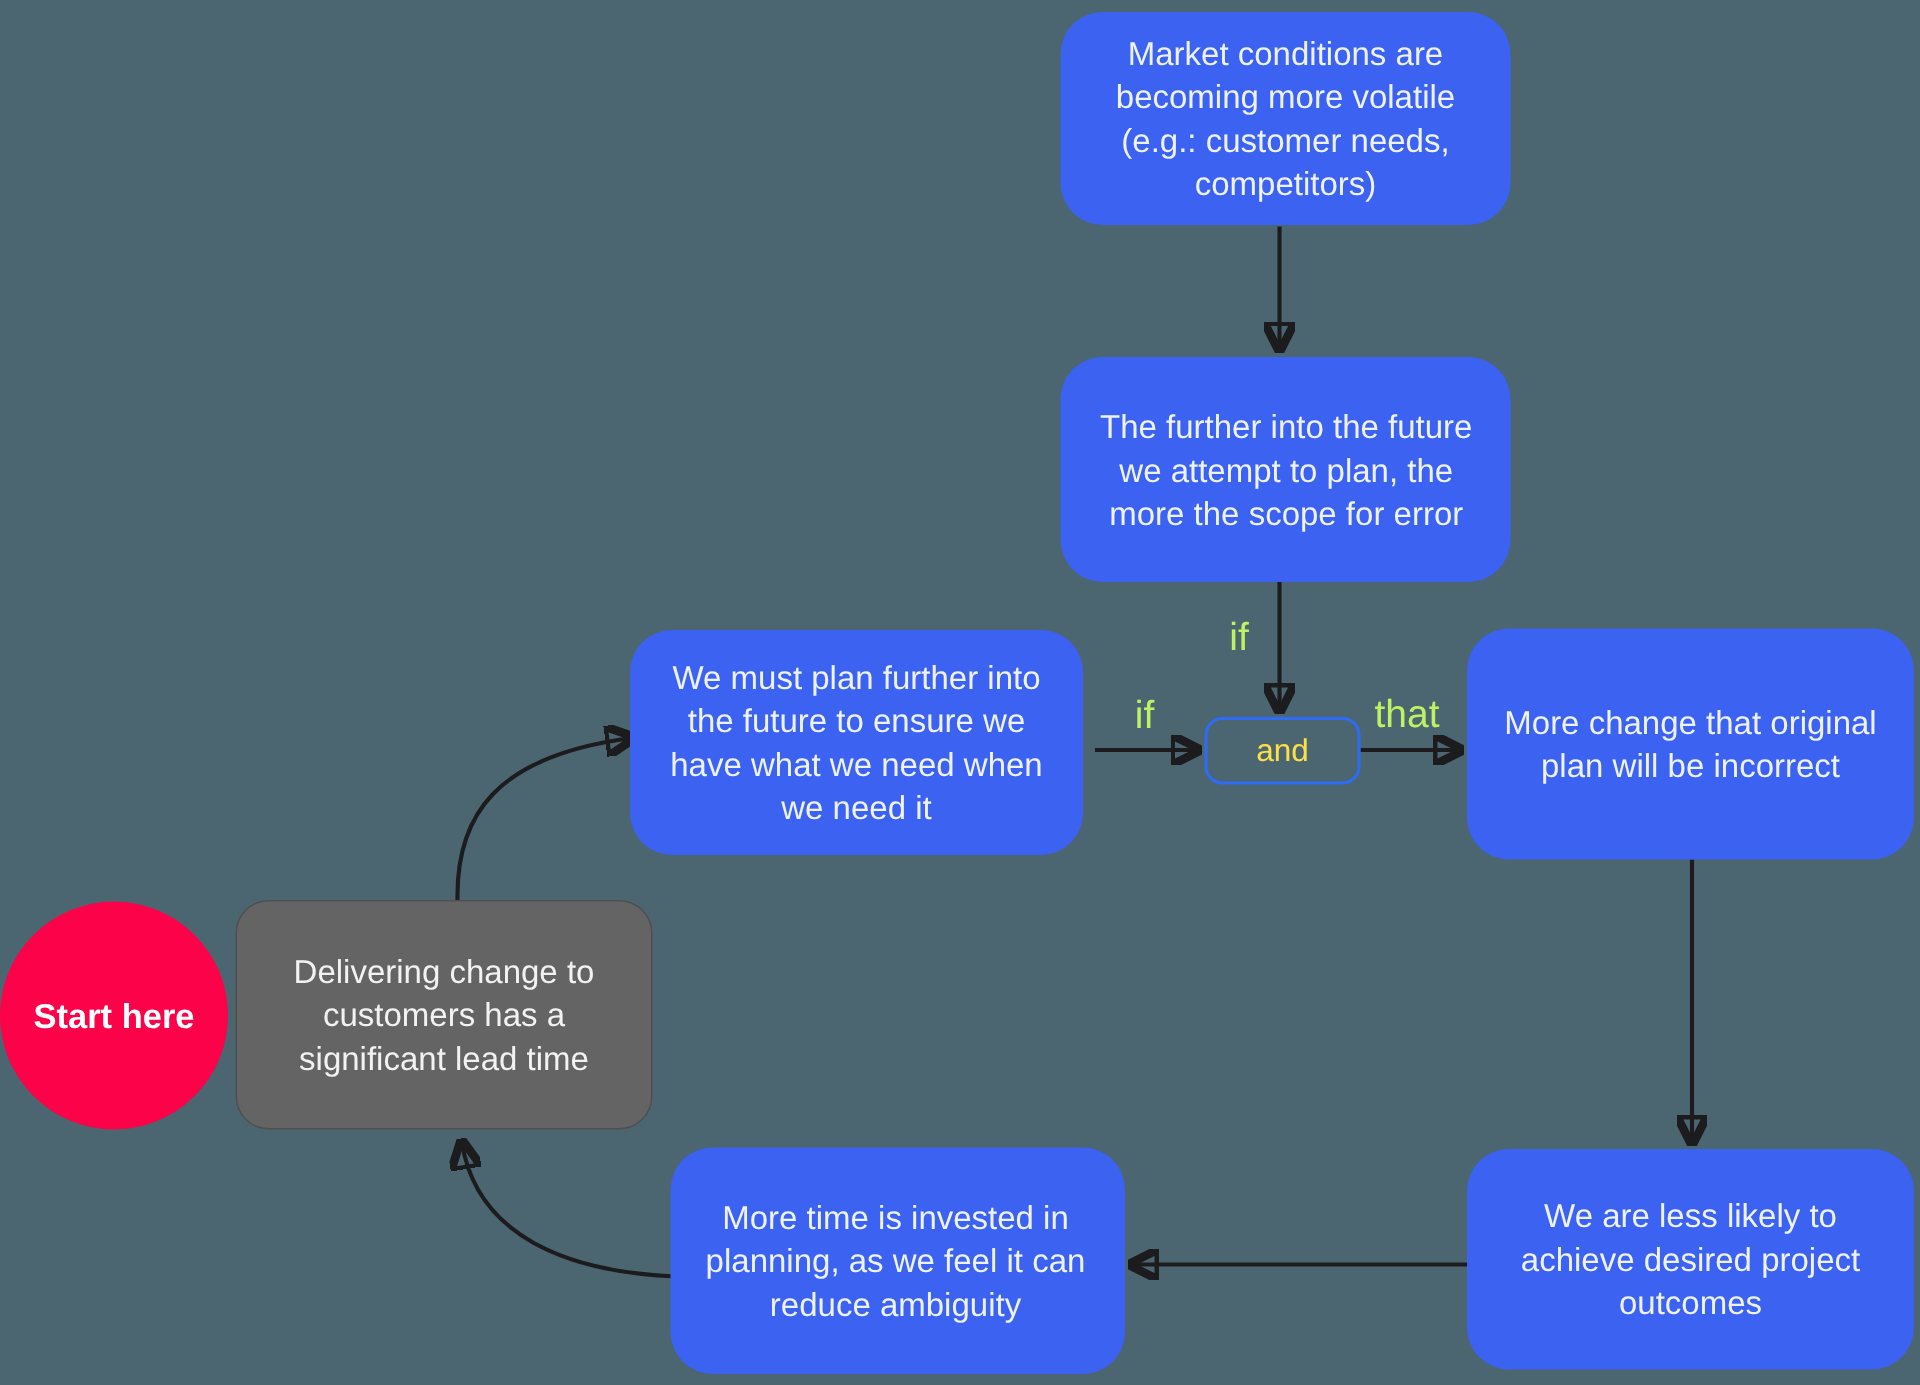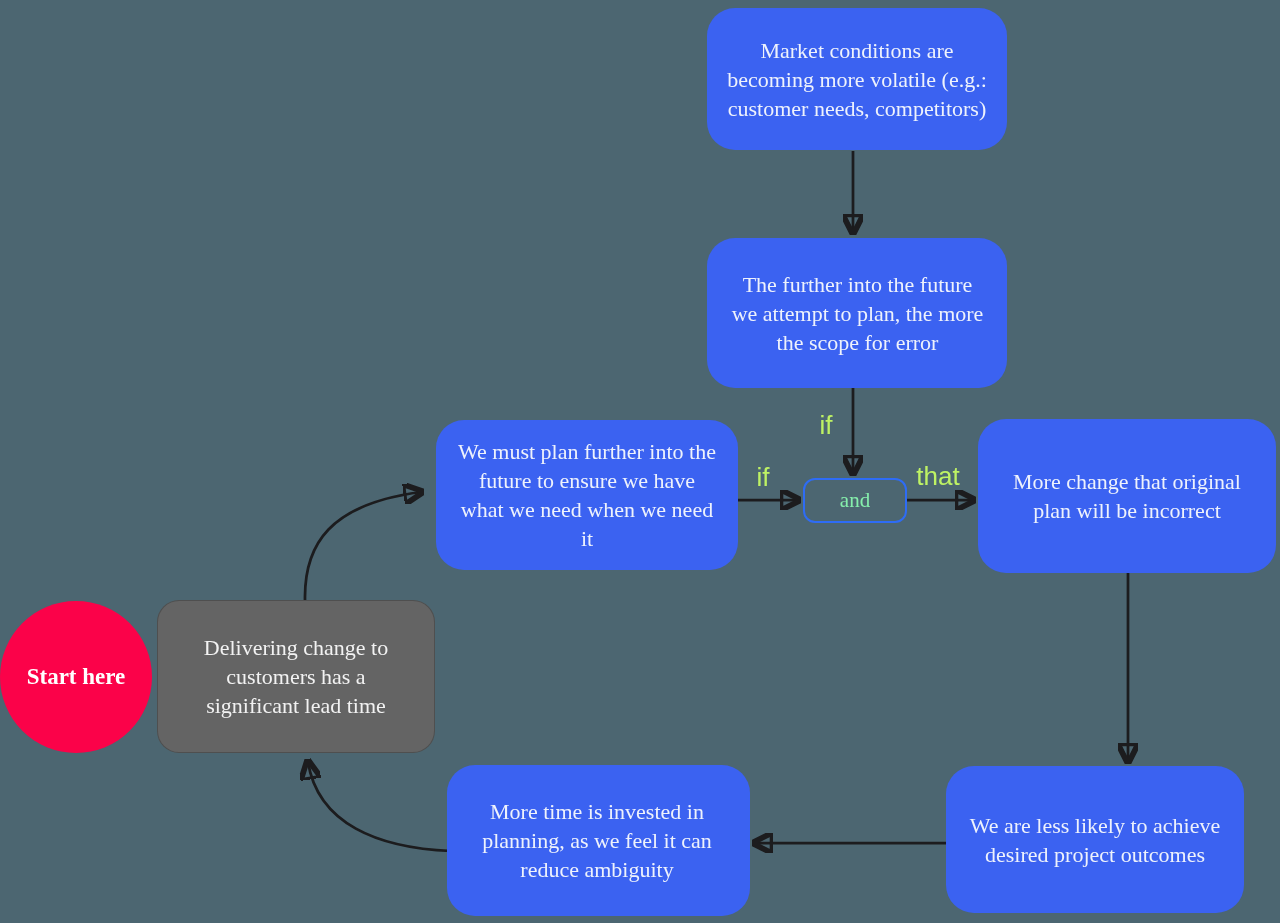--- a/index.html
+++ b/index.html
@@ -3,38 +3,38 @@
 <meta charset="utf-8">
 <style>
   html,body{margin:0;padding:0;}
   body{
     width:1280px;height:923px;position:relative;overflow:hidden;
     background:#4c6671;
     font-family:"Liberation Sans","DejaVu Sans",sans-serif;
   }
   .node{
     position:absolute;display:flex;align-items:center;justify-content:center;
-    text-align:center;box-sizing:border-box;font-family:Liberation Serif, serif;
+    text-align:center;box-sizing:border-box;
   }
   .blue-node{
     background:#3b62f1;color:#eef2fc;border-radius:28px;
     font-size:22px;line-height:29px;padding:10px 20px;
   }
   .gray-node{
     background:#646464;color:#f2f2f2;border-radius:22px;
     font-size:22px;line-height:29px;padding:10px 24px;
     border:1px solid rgba(40,40,40,0.35);
   }
   .start-circle{
     background:#fb0249;color:#ffffff;border-radius:50%;
     font-size:23px;font-weight:bold;
   }
   .and-node{
     background:transparent;border:2.5px solid #2e6cf5;border-radius:12px;
-    color:#86efac;font-size:21px;
+    color:#fde047;font-size:21px;
   }
   .edge-label{
     position:absolute;transform:translate(-50%,-50%);
     color:#bef264;font-size:26px;white-space:nowrap;
   }
   svg.connectors{position:absolute;left:0;top:0;width:1280px;height:923px;}
   svg.connectors path{fill:none;stroke:#1c1c1e;stroke-width:2.75px;}
 </style>
 </head>
 <body>
@@ -52,25 +52,25 @@
   <path d="M1128,573 L1128,761" marker-end="url(#arrow)"></path>
   <path d="M978,843 L755,843" marker-end="url(#arrow)"></path>
   <path d="M451,851 C378,848 318,824 308,762" marker-end="url(#arrow)"></path>
   <path d="M305,600 C304,544 330,504 421,492" marker-end="url(#arrow)"></path>
 </svg>
 
 <div class="node blue-node" style="left:707px;top:8px;width:300px;height:142px;">Market conditions are becoming more volatile (e.g.: customer needs, competitors)</div>
 
 <div class="node blue-node" style="left:707px;top:238px;width:300px;height:150px;padding-left:21px;">The further into the future we attempt to plan, the more the scope for error</div>
 
-<div class="node blue-node" style="left:436px;top:420px;width:302px;height:150px;">We must plan further into the future to ensure we have what we need when we need it</div>
+<div class="node blue-node" style="left:420px;top:420px;width:302px;height:150px;">We must plan further into the future to ensure we have what we need when we need it</div>
 
 <div class="node blue-node" style="left:978px;top:419px;width:298px;height:154px;">More change that original plan will be incorrect</div>
 
-<div class="node blue-node" style="left:946px;top:766px;width:298px;height:147px;">We are less likely to achieve desired project outcomes</div>
+<div class="node blue-node" style="left:978px;top:766px;width:298px;height:147px;">We are less likely to achieve desired project outcomes</div>
 
 <div class="node blue-node" style="left:447px;top:765px;width:303px;height:151px;padding-left:17px;">More time is invested in planning, as we feel it can reduce ambiguity</div>
 
 <div class="node gray-node" style="left:157px;top:600px;width:278px;height:153px;">Delivering change to customers has a significant lead time</div>
 
 <div class="node start-circle" style="left:0px;top:601px;width:152px;height:152px;">Start here</div>
 
 <div class="node and-node" style="left:803px;top:478px;width:104px;height:45px;">and</div>
 
 <div class="edge-label" style="left:826px;top:425px;">if</div>

